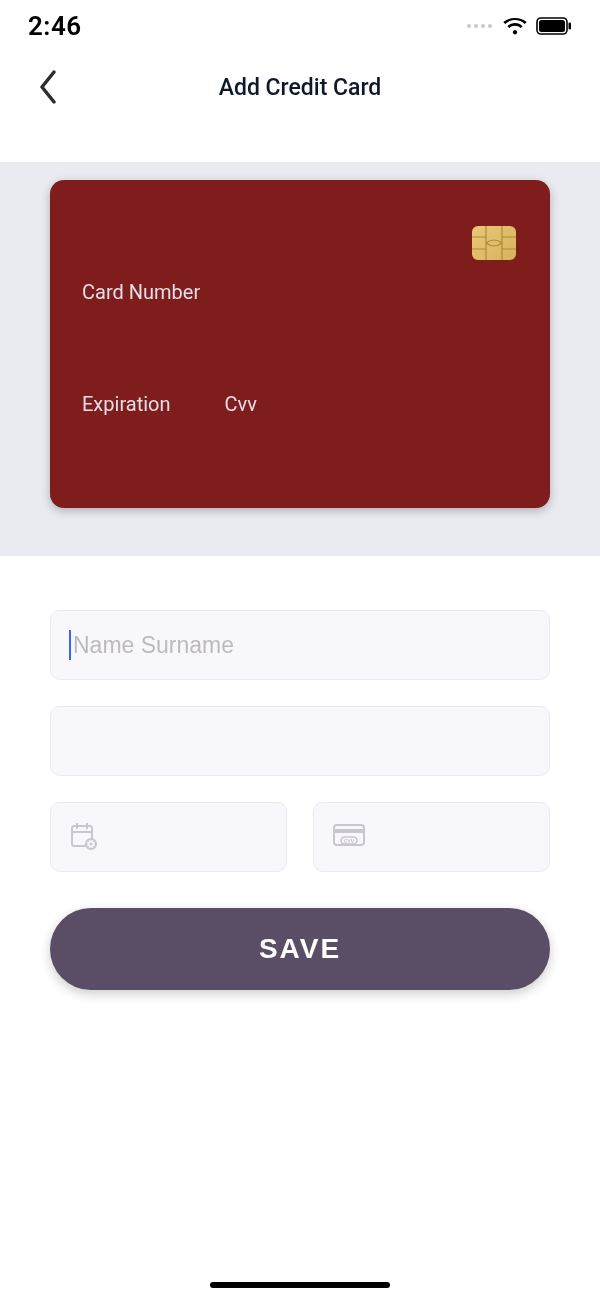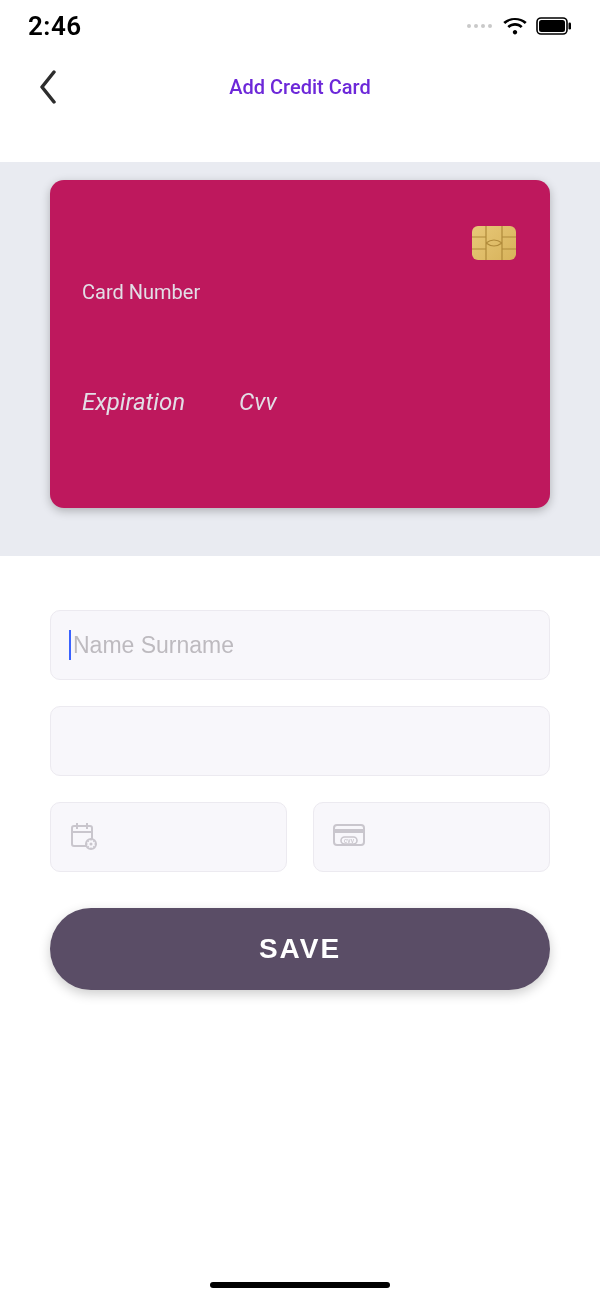--- a/index.html
+++ b/index.html
@@ -8,29 +8,29 @@
     
     .status-bar { position: relative; height: 52px; padding: 0 28px; display: flex; align-items: center; justify-content: space-between; gap: 27px; }
     .status-time { font-size: 26px; font-weight: 600; letter-spacing: 0.5px; }
     .status-right { display: flex; align-items: center; gap: 8px; }
     .dots { display: flex; gap: 3px; margin-right: 2px; }
     .dot { width: 4px; height: 4px; border-radius: 50%; background: #c9c9c9; }
 
     
     .header { position: relative; height: 70px; display: flex; align-items: center; justify-content: center; }
     .back-btn { position: absolute; left: 30px; top: 50%; transform: translateY(-50%); width: 36px; height: 36px; display:flex; align-items:center; justify-content:center; cursor:pointer; }
-    .page-title { font-size: 20px; font-weight: 500; color: #6d28d9; }
+    .page-title { font-size: 23px; font-weight: 500; color: #0f172a; }
 
     
     .card-area { background: #e9ebf1; padding: 18px 50px 48px 50px; margin-top: 40px; }
-    .cc { background: #be185d; border-radius: 14px; height: 328px; padding: 46px 32px 30px 28px; position: relative; box-shadow: 0 3px 10px rgba(0,0,0,0.25); color: #d0cbd5; }
+    .cc { background: #7f1d1d; border-radius: 14px; height: 328px; padding: 46px 32px 30px 28px; position: relative; box-shadow: 0 3px 10px rgba(0,0,0,0.25); color: #d0cbd5; }
     .chip { position: absolute; top: 46px; right: 34px; width: 44px; height: 34px; border-radius: 6px; background: linear-gradient(135deg,#e8c878,#d7b25a); display:flex; align-items:center; justify-content:center; }
     .chip svg { display:block; }
     .cc-label-number { position: absolute; left: 32px; top: 100px; font-size: 20px; font-weight: 400; color: #e2dee6; }
-    .cc-row { position: absolute; left: 32px; bottom: 92px; display: flex; gap: 54px; font-size: 24px; color: #e2dee6; font-style: italic; }
+    .cc-row { position: absolute; left: 32px; bottom: 92px; display: flex; gap: 54px; font-size: 20px; color: #e2dee6; }
 
     
     .form { padding: 54px 50px 0 50px; display: flex; flex-direction: column; gap: 26px; }
     .field { background: #f8f7fb; border: 1px solid #eceaf0; border-radius: 10px; height: 70px; display: flex; align-items: center; padding: 0 18px; }
     .field input { border: none; outline: none; background: transparent; font-size: 23px; width: 100%; color: #333; }
     .field input::placeholder { color: #bdbabf; }
     .caret { width: 2px; height: 30px; background: #3a62ff; margin-right: 2px; animation: blink 1s steps(1) infinite; }
     @keyframes blink { 50% { opacity: 0; } }
     .row2 { display: flex; gap: 26px; }
     .row2 .field { flex: 1; }

